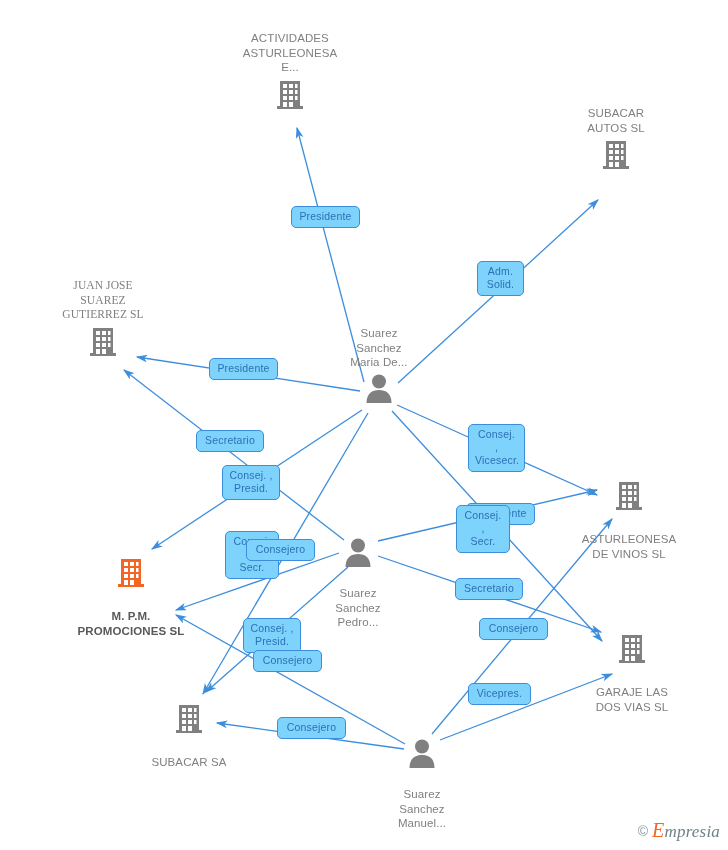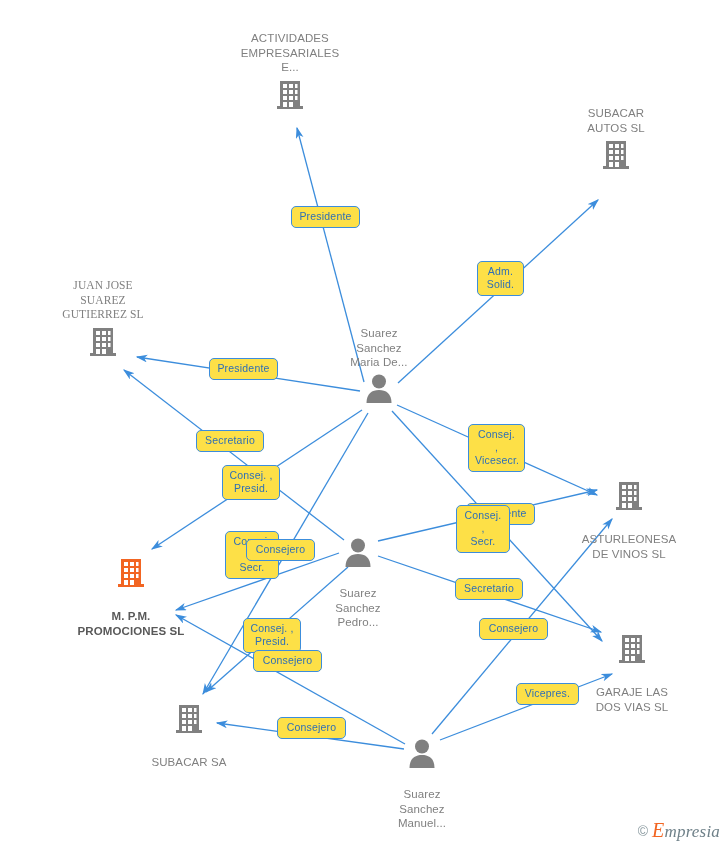--- a/index.html
+++ b/index.html
@@ -45,21 +45,21 @@
   .node.highlight .caption {
     color: #595959;
     font-weight: bold;
     font-size: 11.5px;
   }
   .node.caption-top .caption { margin-bottom: 2px; }
   .node.caption-bottom .caption { margin-top: 18px; }
 
   .edge-label {
     position: absolute;
-    background: #fde047;
+    background: #7dd3fc;
     border: 1px solid #3c8ddc;
     border-radius: 5px;
     color: #2f6fb5;
     font-size: 10.5px;
     line-height: 13px;
     padding: 3px 6px 4px 6px;
     text-align: center;
     white-space: pre-line;
     box-sizing: border-box;
     letter-spacing: 0.2px;
@@ -117,21 +117,21 @@
 
       <line x1="405" y1="744" x2="176" y2="615"></line>
       <line x1="432" y1="734" x2="612" y2="519"></line>
       <line x1="440" y1="740" x2="612" y2="674"></line>
       <line x1="404" y1="749" x2="217" y2="723"></line>
     </g>
   </svg>
 
   <div class="node caption-top" style="left:290px; top:31px;">
     <span class="caption">ACTIVIDADES
-EMPRESARIALES
+ASTURLEONESA
 E...</span>
     <span class="glyph">
       <svg width="36" height="36" viewBox="0 0 36 36">
           <g fill="#808080">
             <rect x="8" y="4" width="20" height="27"></rect>
             <rect x="5" y="29" width="26" height="3"></rect>
           </g>
           <g fill="#ffffff">
             <rect x="11" y="7" width="4" height="4"></rect>
             <rect x="17" y="7" width="4" height="4"></rect>
@@ -360,21 +360,21 @@
   <div class="edge-label" style="left:456px; top:505px; width:54px; z-index:3;">Consej. ,
 Secr.</div>
   <div class="edge-label" style="left:225px; top:531px; width:54px; z-index:2;">Consej. ,
 Secr.</div>
   <div class="edge-label" style="left:246px; top:539px; width:69px; z-index:3;">Consejero</div>
   <div class="edge-label" style="left:455px; top:578px; width:68px;">Secretario</div>
   <div class="edge-label" style="left:479px; top:618px; width:69px;">Consejero</div>
   <div class="edge-label" style="left:243px; top:618px; width:58px; z-index:2;">Consej. ,
 Presid.</div>
   <div class="edge-label" style="left:253px; top:650px; width:69px; z-index:3;">Consejero</div>
-  <div class="edge-label" style="left:516px; top:683px; width:63px;">Vicepres.</div>
+  <div class="edge-label" style="left:468px; top:683px; width:63px;">Vicepres.</div>
   <div class="edge-label" style="left:277px; top:717px; width:69px;">Consejero</div>
 
   <div class="watermark">
     <span class="c-mark">©</span>
     <span class="brand"><span class="cap">E</span><span>mpresia</span></span>
   </div>
 
 </div>
 
 </body></html>

